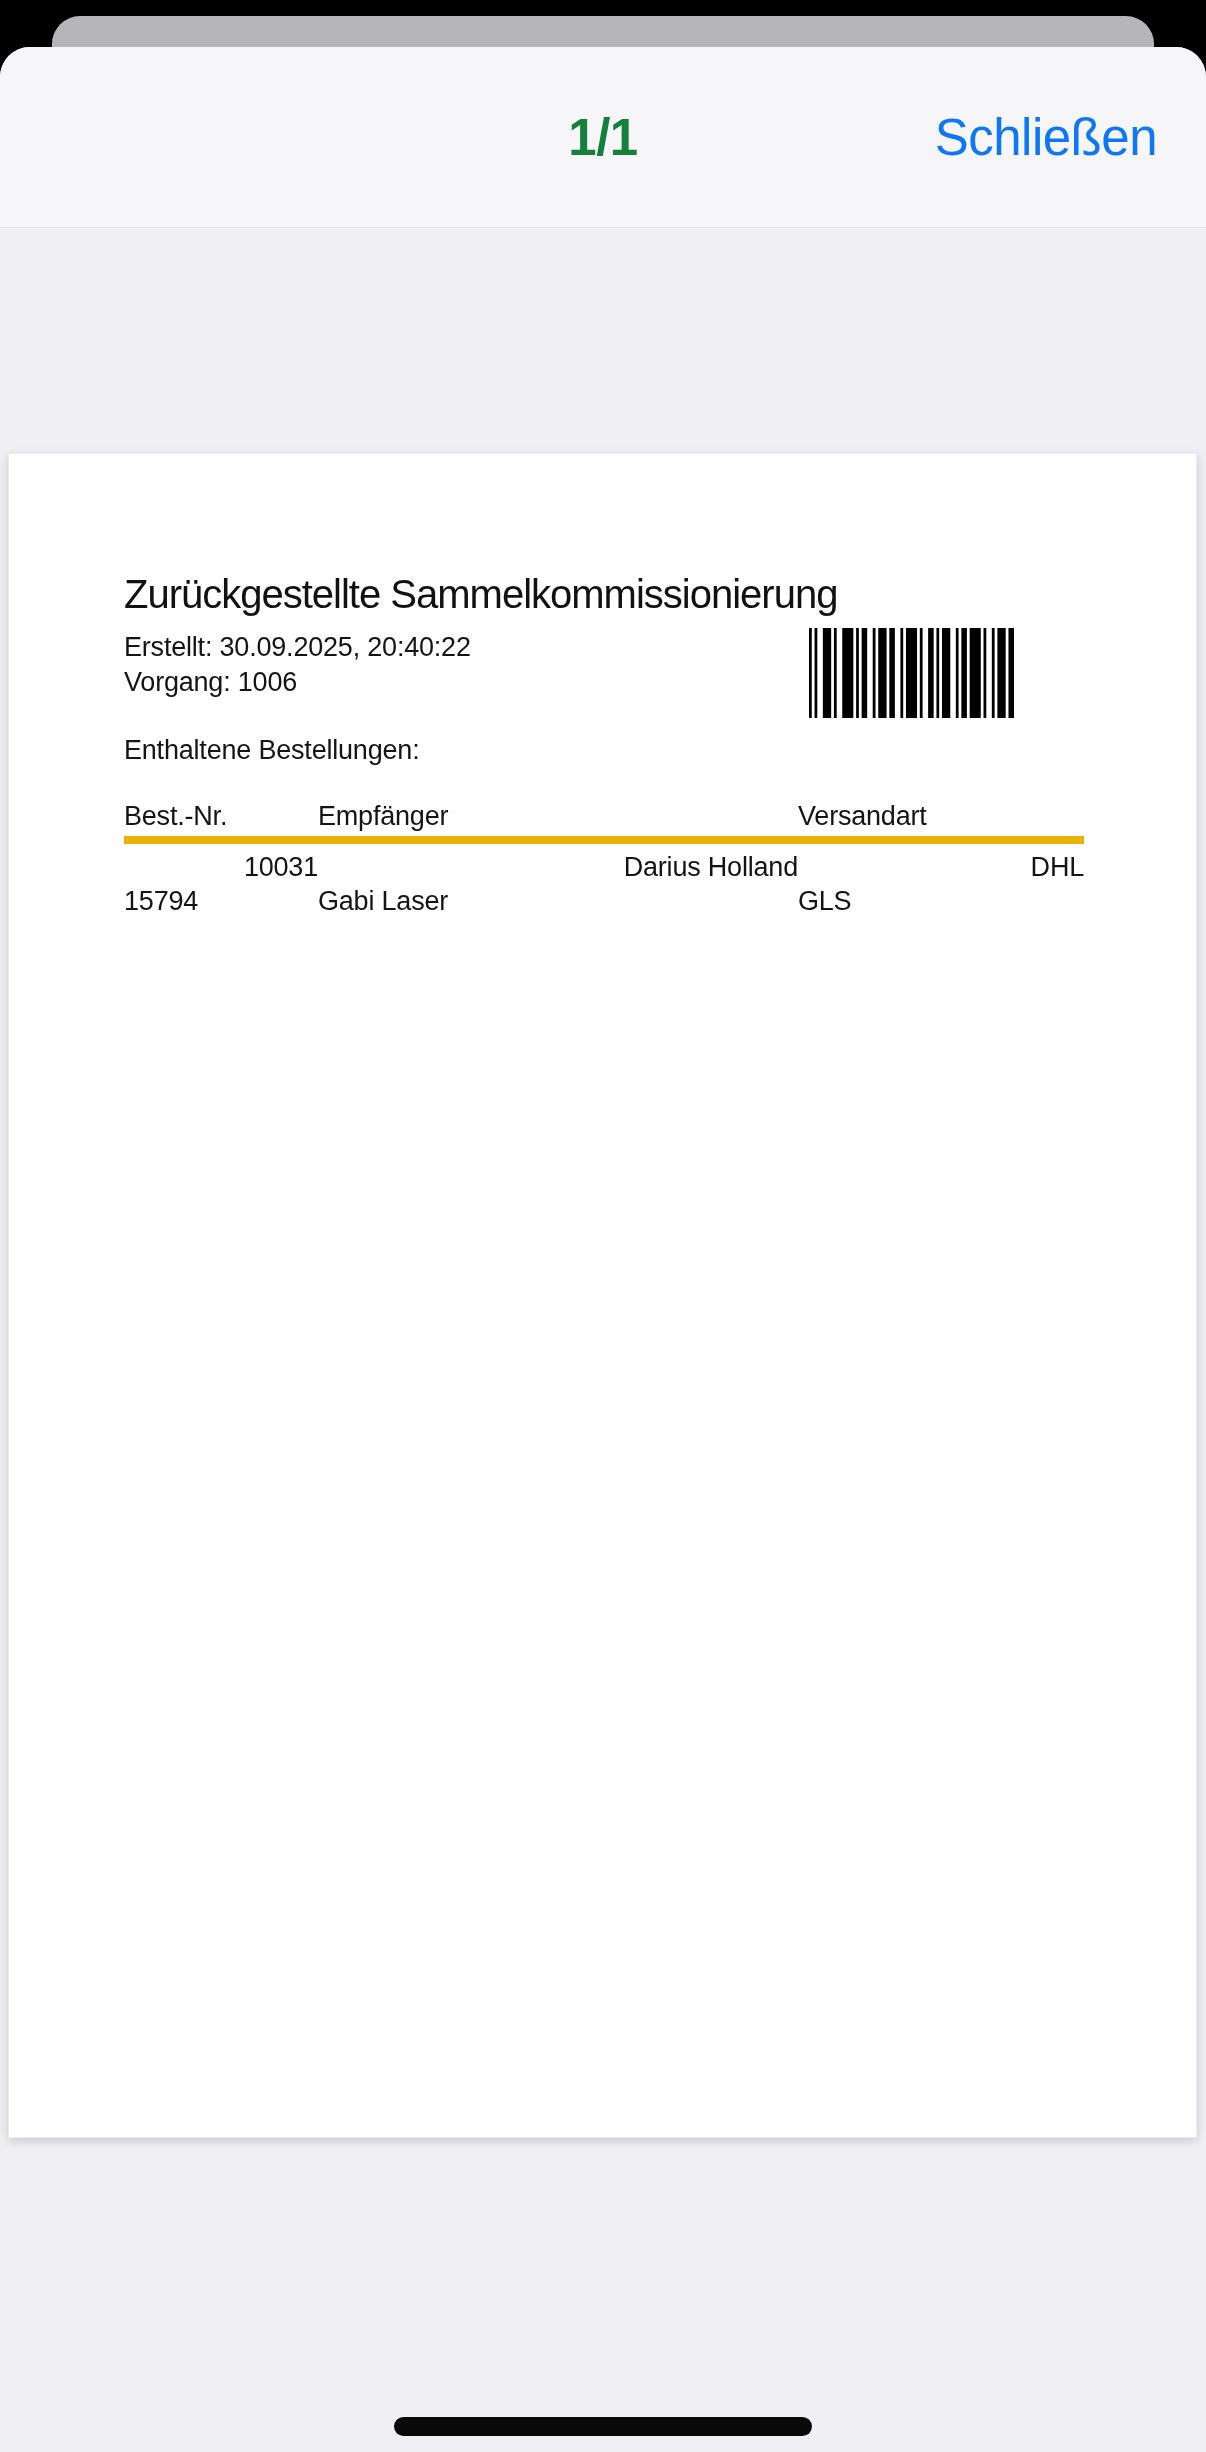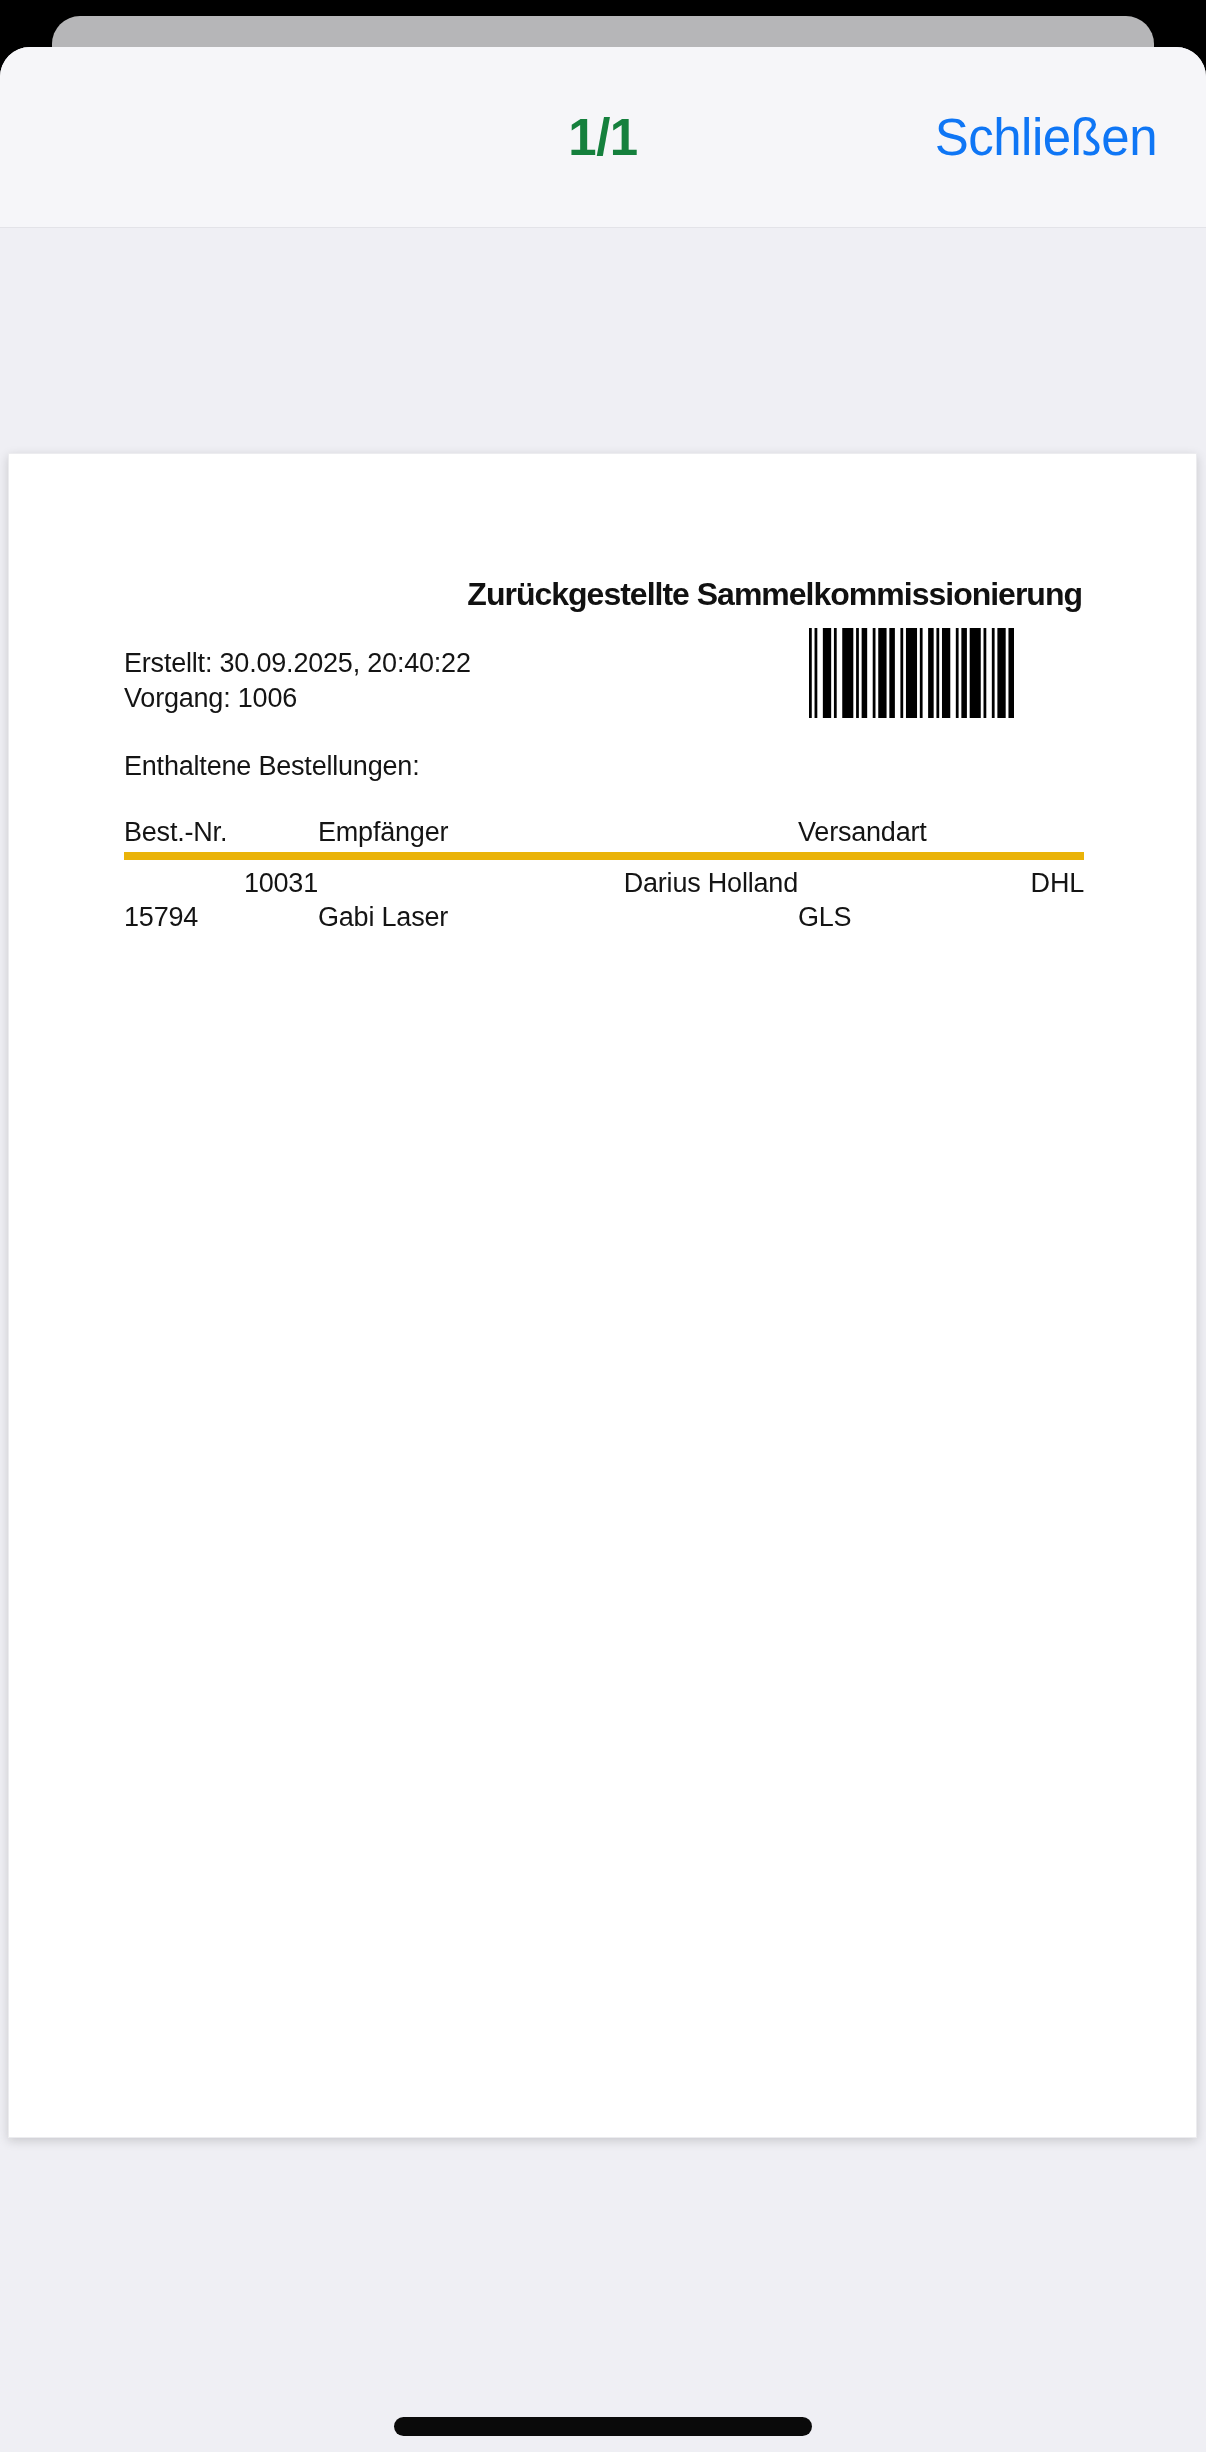--- a/index.html
+++ b/index.html
@@ -63,30 +63,29 @@
     position: absolute;
     left: 8px; top: 224px;           
     width: 1189px; height: 1685px;
     background: #ffffff;
     border: 1px solid #ececef;
     box-shadow: 0 3px 10px rgba(0,0,0,0.16);
     padding: 118px 114px 0 115px;
     color: #141414;
   }
   .doc-title {
-    font-size: 32px;
-    font-weight: 700;
+    font-size: 40px;
+    font-weight: 400;
     line-height: 44px;
     letter-spacing: -1px;
     color: #111;
     white-space: nowrap;
-    text-align: right;
   }
   .doc-meta {
-    margin-top: 30px;
+    margin-top: 14px;
     font-size: 27px;
     line-height: 34.5px;
     letter-spacing: -0.2px;
   }
   .barcode {
     position: absolute;
     left: 800px; top: 174px;
     width: 205px; height: 90px;
   }
   .section-label {

